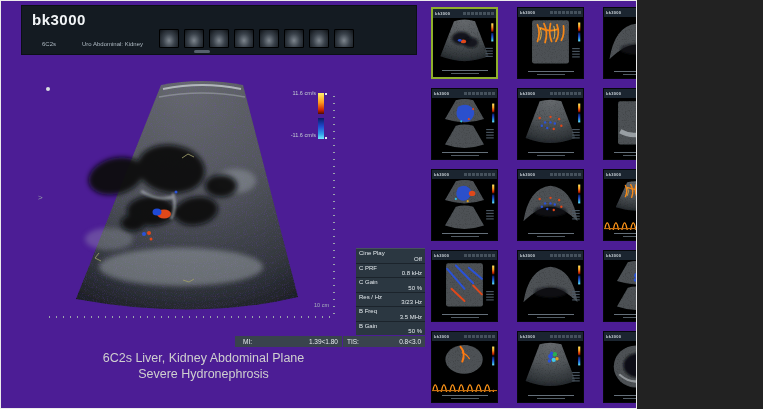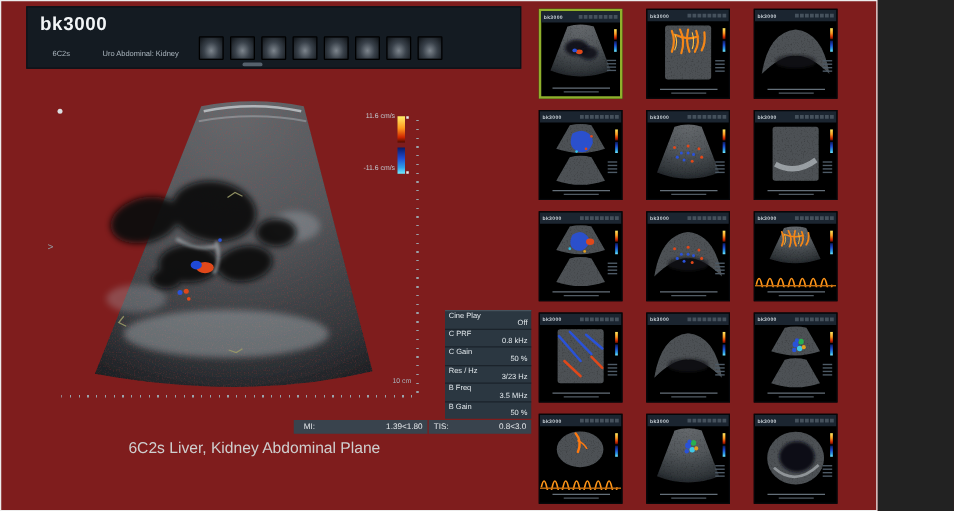--- a/index.html
+++ b/index.html
@@ -1,16 +1,16 @@
 <!DOCTYPE html>
 <html><head>
 <meta charset="utf-8">
 <style>
   html,body{margin:0;padding:0;background:#222;}
-  .page{width:702px;height:409px;position:relative;background:#7f1d1d;border:1px solid #ececec;
+  .page{width:637px;height:409px;position:relative;background:#4c1d95;border:1px solid #ececec;
         box-sizing:border-box;overflow:hidden;font-family:"Liberation Sans",sans-serif;}
   .abs{position:absolute;}
 
   
   .main-header{left:20px;top:4px;width:394px;height:48px;background:#141b22;border:1px solid #0b1016;}
   .brand{left:10px;top:5px;color:#f2f5f7;font-size:15px;font-weight:bold;letter-spacing:.5px;}
   .hdr-sub{top:35px;color:#aeb9c2;font-size:6px;}
   .hdr-thumbs{left:137px;top:23px;display:flex;gap:5px;}
   .hthumb{width:18px;height:17px;border:1px solid #000;border-radius:1px;
           background:radial-gradient(ellipse at 50% 62%, #7d858d 0%, #39414a 46%, #0e1216 100%);}
@@ -205,20 +205,21 @@
       <span class="st-value">1.39&lt;1.80</span>
     </div>
     <div class="status-seg seg-tis">
       <span class="st-label" style="left:4px">TIS:</span>
       <span class="st-value">0.8&lt;3.0</span>
     </div>
   </div>
 
   <div class="abs caption">
     <div>6C2s Liver, Kidney Abdominal Plane</div>
+    <div>Severe Hydronephrosis</div>
   </div>
 
   <div class="abs gallery" id="gallery">
       <div class="thumb selected">
         <div class="t-header">
           <span class="t-brand">bk3000</span>
           <span class="t-boxes">
             <span class="t-box"></span>
             <span class="t-box"></span>
             <span class="t-box"></span>

